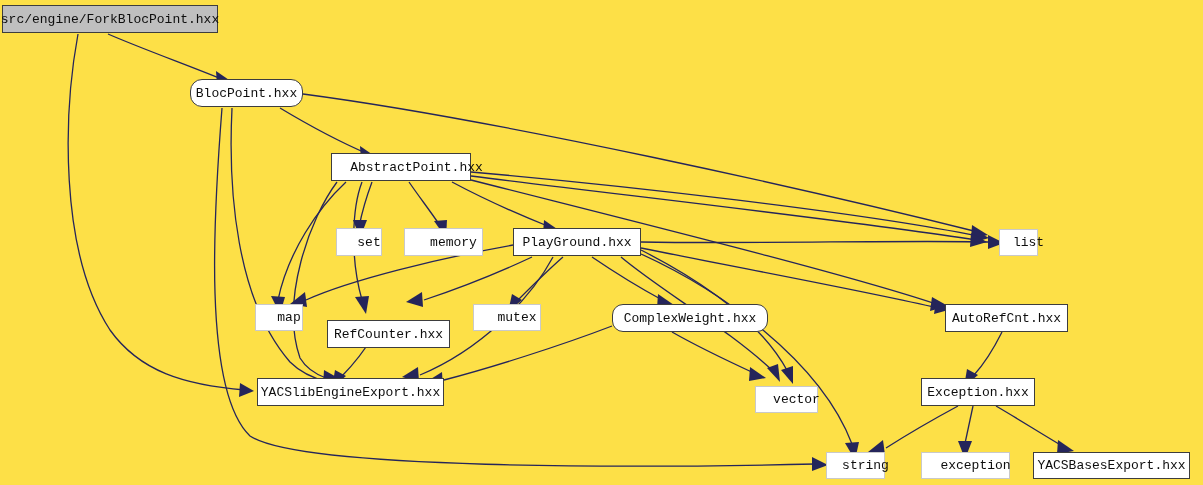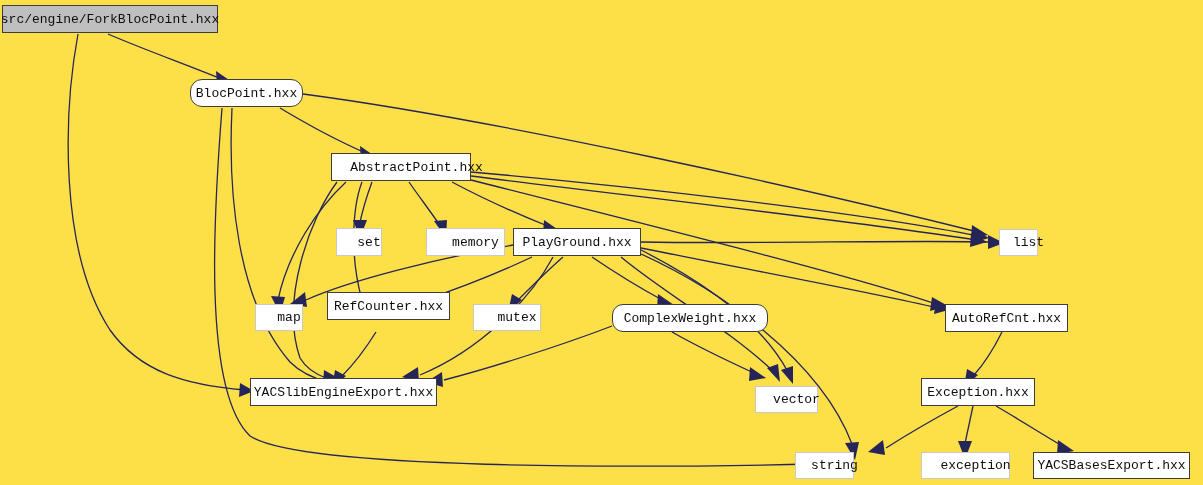--- a/index.html
+++ b/index.html
@@ -201,54 +201,54 @@
       </div>
       <div class="node-box project" style="left: 190px; top: 79px; width: 113px; height: 28px; border-radius: 12px;">
         <span class="node-label">BlocPoint.hxx</span>
       </div>
       <div class="node-box project" style="left: 331px; top: 153px; width: 140px; height: 28px; padding-left: 31px;">
         <span class="node-label">AbstractPoint.hxx</span>
       </div>
       <div class="node-box system" style="left: 336px; top: 228px; width: 46px; height: 28px;">
         <span class="node-label">set</span>
       </div>
-      <div class="node-box system" style="left: 404px; top: 228px; width: 79px; height: 28px; margin-left: 22px;">
+      <div class="node-box system" style="left: 404px; top: 228px; width: 79px; height: 28px;">
         <span class="node-label">memory</span>
       </div>
       <div class="node-box project" style="left: 513px; top: 228px; width: 128px; height: 28px;">
         <span class="node-label">PlayGround.hxx</span>
       </div>
       <div class="node-box system" style="left: 999px; top: 229px; width: 39px; height: 27px;">
         <span class="node-label">list</span>
       </div>
       <div class="node-box system" style="left: 255px; top: 304px; width: 48px; height: 27px; justify-content: center;">
         <span class="node-label">map</span>
       </div>
-      <div class="node-box project" style="left: 327px; top: 292px; width: 123px; height: 28px; align-items: center;">
+      <div class="node-box project" style="left: 327px; top: 320px; width: 123px; height: 28px; align-items: center;">
         <span class="node-label">RefCounter.hxx</span>
       </div>
       <div class="node-box system" style="left: 473px; top: 304px; width: 68px; height: 27px;">
         <span class="node-label">mutex</span>
       </div>
       <div class="node-box project" style="left: 612px; top: 304px; width: 156px; height: 28px; border-radius: 11px;">
         <span class="node-label">ComplexWeight.hxx</span>
       </div>
       <div class="node-box project" style="left: 945px; top: 304px; width: 123px; height: 28px; text-align: right;">
         <span class="node-label">AutoRefCnt.hxx</span>
       </div>
-      <div class="node-box project" style="left: 250px; top: 378px; width: 187px; height: 28px;">
+      <div class="node-box project" style="left: 257px; top: 378px; width: 187px; height: 28px;">
         <span class="node-label">YACSlibEngineExport.hxx</span>
       </div>
       <div class="node-box system" style="left: 755px; top: 386px; width: 63px; height: 27px;">
         <span class="node-label">vector</span>
       </div>
       <div class="node-box project" style="left: 921px; top: 378px; width: 114px; height: 28px;">
         <span class="node-label">Exception.hxx</span>
       </div>
-      <div class="node-box system" style="left: 795px; top: 452px; width: 59px; height: 27px;">
+      <div class="node-box system" style="left: 826px; top: 452px; width: 59px; height: 27px;">
         <span class="node-label">string</span>
       </div>
       <div class="node-box system" style="left: 921px; top: 452px; width: 89px; height: 27px;">
         <span class="node-label">exception</span>
       </div>
       <div class="node-box project" style="left: 1033px; top: 452px; width: 157px; height: 27px;">
         <span class="node-label">YACSBasesExport.hxx</span>
       </div>
     </div>
 </div>

